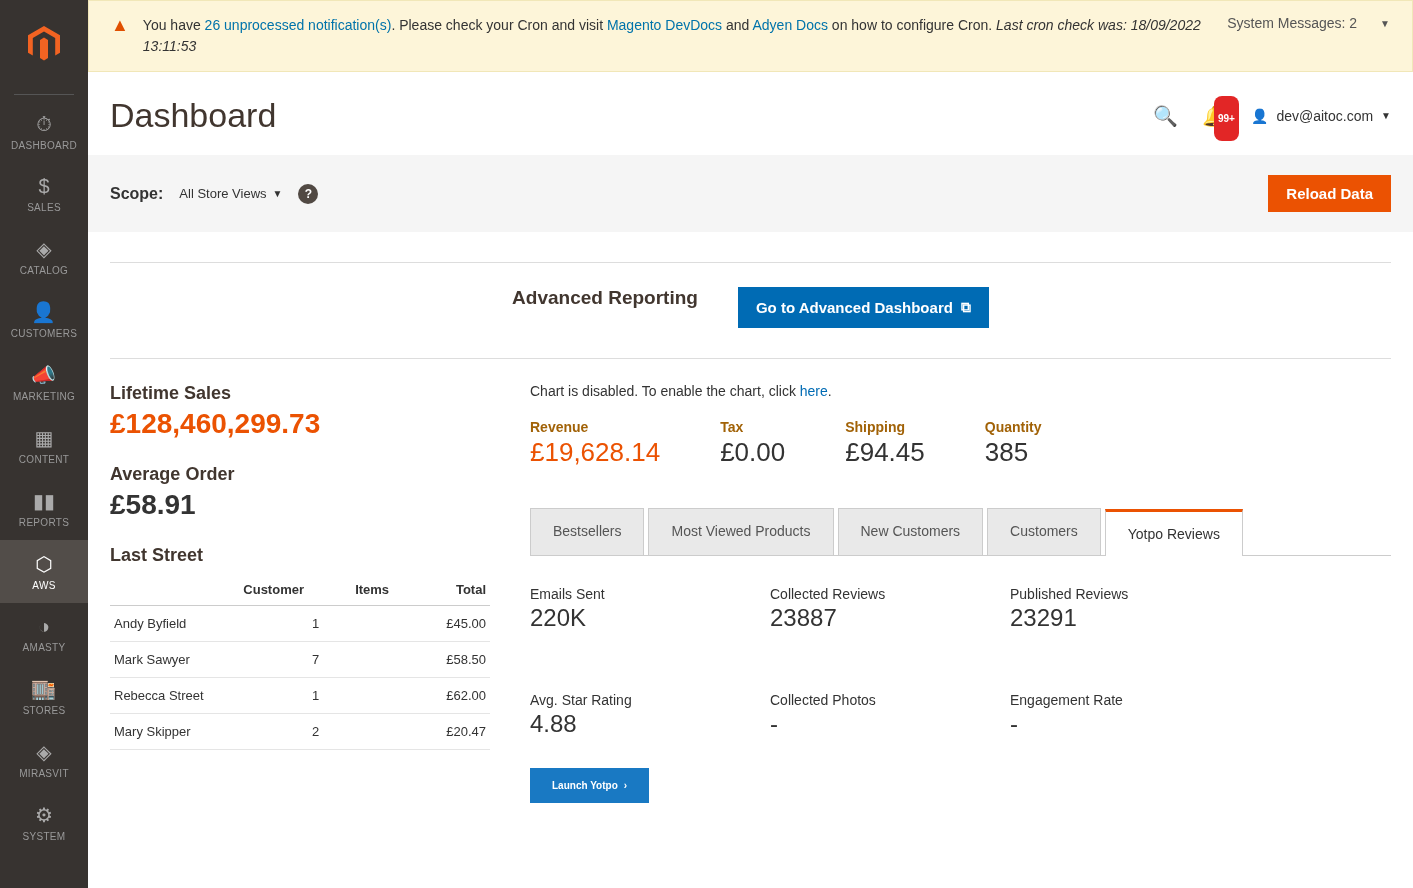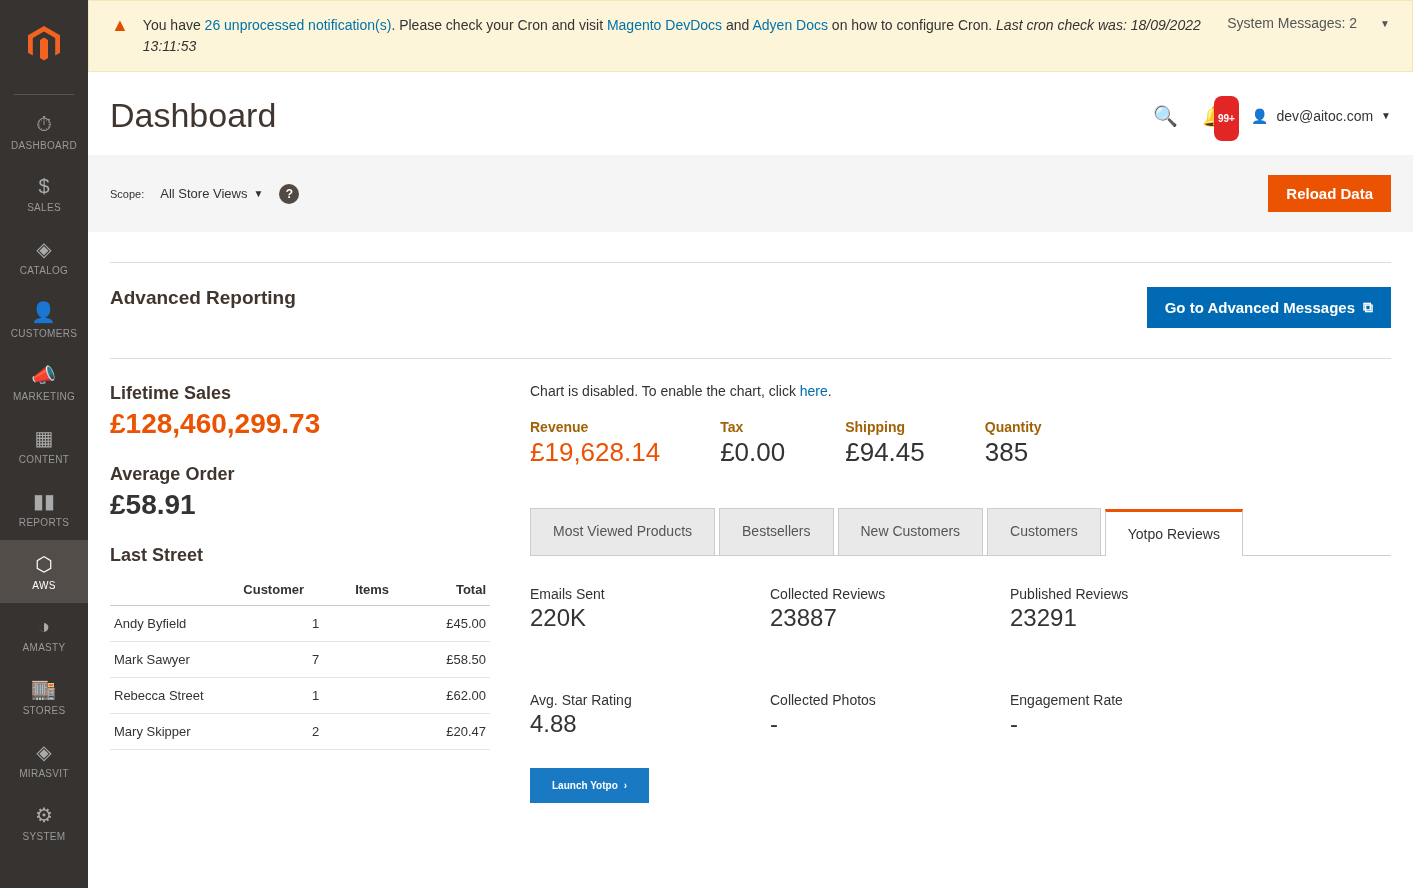--- a/index.html
+++ b/index.html
@@ -20,27 +20,27 @@
 .sysmsg a{color:#0073aa;text-decoration:none}
 .sysmsg .itlc{font-style:italic}
 .sysmsg .smcount{font-size:14px;color:#555;display:flex;align-items:center;gap:23px;cursor:pointer}
 .topbar{display:flex;align-items:center;justify-content:space-between;padding:24px 22px 10px}
 .topbar h1{font-size:34px;font-weight:400;color:#41362f}
 .topicons{display:flex;align-items:center;gap:24px}
 .topicons .ic{font-size:20px;cursor:pointer;color:#41362f;position:relative}
 .badge{position:absolute;top:-8px;right:-12px;background:#e22626;color:#fff;font-size:10px;padding:17px 4px;border-radius:8px;font-weight:bold}
 .userbox{display:flex;align-items:center;gap:8px;cursor:pointer;font-size:14px}
 .scope-row{background:#f5f5f5;padding:20px 22px;display:flex;align-items:center;gap:16px;margin:10px 0 30px}
-.scope-row .lbl{font-weight:400;font-size:11px}
+.scope-row .lbl{font-weight:700;font-size:16px}
 .scope-sel{display:flex;align-items:center;gap:6px;cursor:pointer;font-size:13px}
 .help{width:20px;height:20px;border-radius:50%;background:#514943;color:#fff;display:flex;align-items:center;justify-content:center;font-size:12px;font-weight:bold}
 .btn-orange{background:#eb5202;color:#fff;border:none;padding:10px 18px;font-size:15px;font-weight:600;cursor:pointer;margin-left:auto}
 .content{padding:0 22px 40px}
 .sep{border-top:1px solid #ddd;margin:0 0 24px}
-.adv-row{display:flex;justify-content:space-between;align-items:flex-start;gap:40px;margin-bottom:30px}
+.adv-row{display:flex;justify-content:center;align-items:flex-start;gap:40px;margin-bottom:30px}
 .adv-row h2{font-size:19px;font-weight:600;margin-bottom:14px;color:#41362f}
 .adv-row p{font-size:14px;line-height:1.6;color:#444;max-width:920px}
 .btn-blue{background:#006bb4;color:#fff;border:none;padding:12px 18px;font-size:15px;font-weight:600;cursor:pointer;display:flex;align-items:center;gap:8px;white-space:nowrap}
 .btn-blue .ext{font-size:14px}
 .cols{display:flex;gap:40px}
 .left-col{width:380px}
 .right-col{flex:1}
 .stat-block{margin-bottom:24px}
 .stat-block h3{font-size:18px;font-weight:600;margin-bottom:4px;color:#41362f}
 .stat-block .big{font-size:28px;font-weight:600}
@@ -159,21 +159,21 @@
     <button class="btn-orange">Reload Data</button>
   </div>
 
   <div class="content">
     <div class="sep"></div>
     <div class="adv-row">
       <div>
         <h2>Advanced Reporting</h2>
       </div>
       <button class="btn-blue">
-        <span>Go to Advanced Messages</span>
+        <span>Go to Advanced Dashboard</span>
         <span class="ext">⧉</span>
       </button>
     </div>
     <div class="sep"></div>
 
     <div class="cols">
       <div class="left-col">
         <div class="stat-block">
           <h3>Lifetime Sales</h3>
           <div class="big orange">£128,460,299.73</div>
@@ -235,22 +235,22 @@
               <div class="klbl">Shipping</div>
               <div class="kval">£94.45</div>
             </div>
           <div class="kpi">
               <div class="klbl">Quantity</div>
               <div class="kval">385</div>
             </div>
         </div>
 
         <div class="tabs">
+          <div class="tab">Bestsellers</div>
           <div class="tab">Most Viewed Products</div>
-          <div class="tab">Bestsellers</div>
           <div class="tab">New Customers</div>
           <div class="tab">Customers</div>
           <div class="tab active">Yotpo Reviews</div>
         </div>
 
         <div class="metrics">
           <div class="metric">
               <div class="mlbl">Emails Sent</div>
               <div class="mval">220K</div>
             </div>

